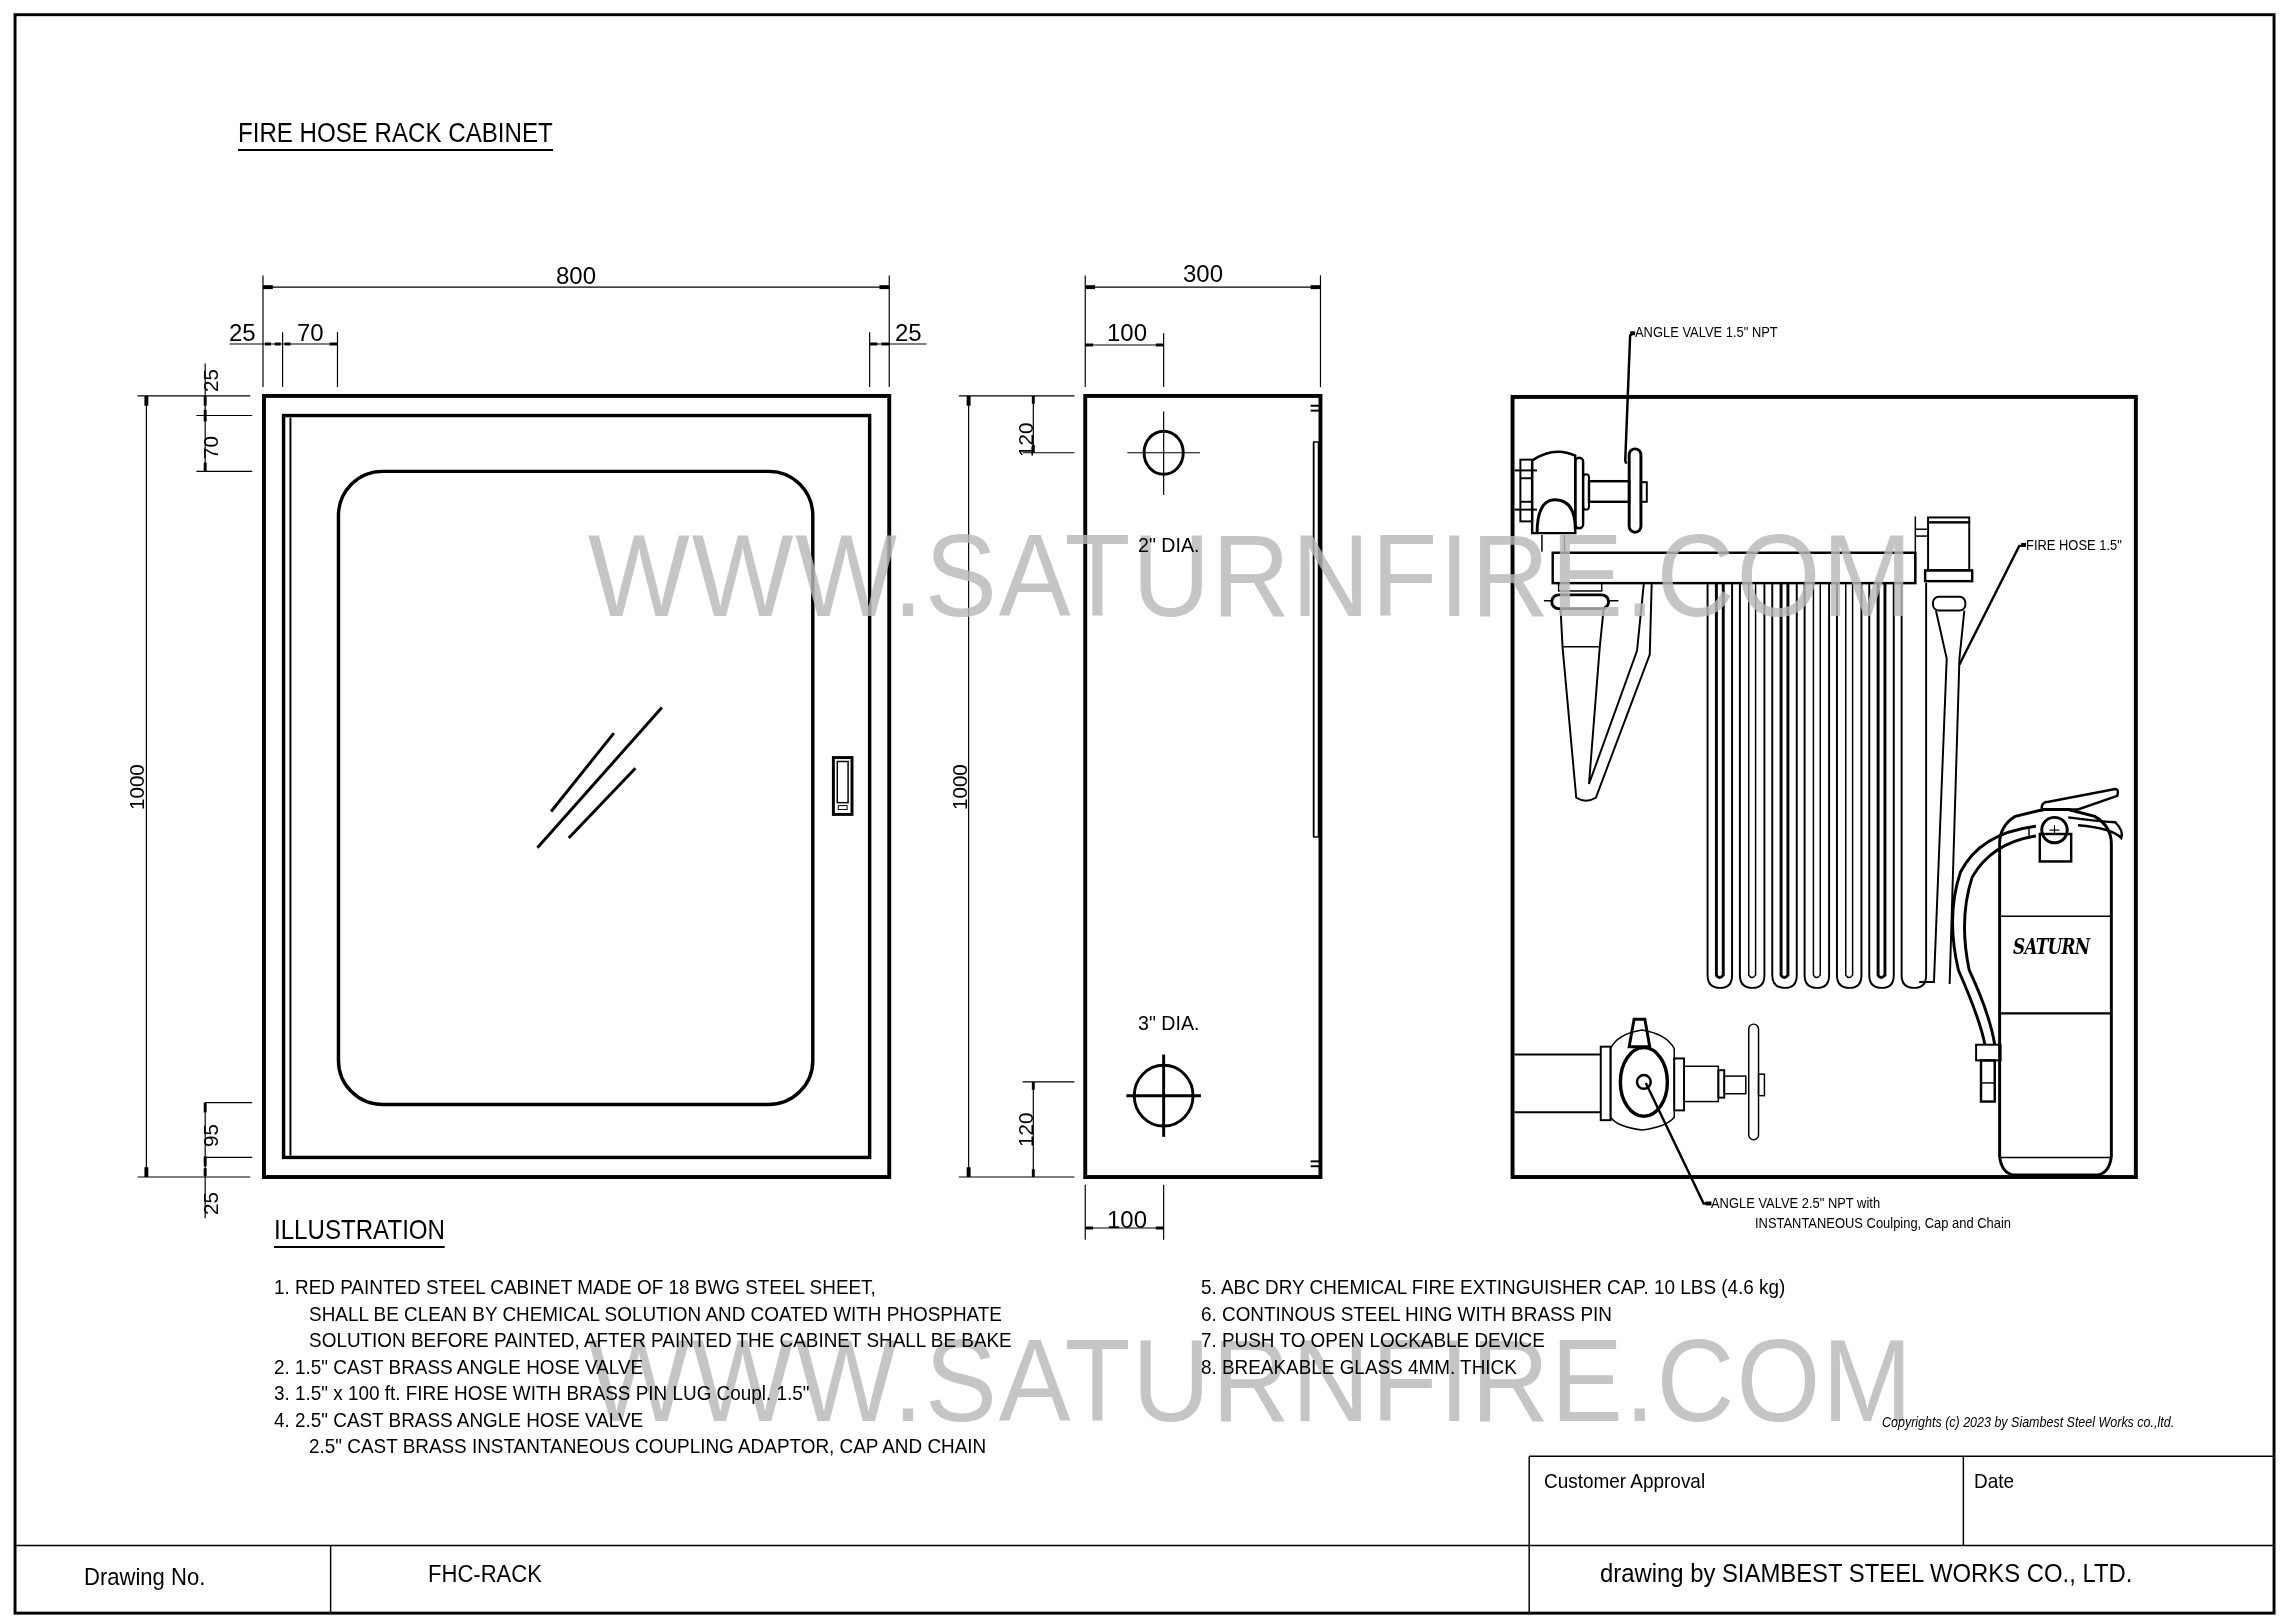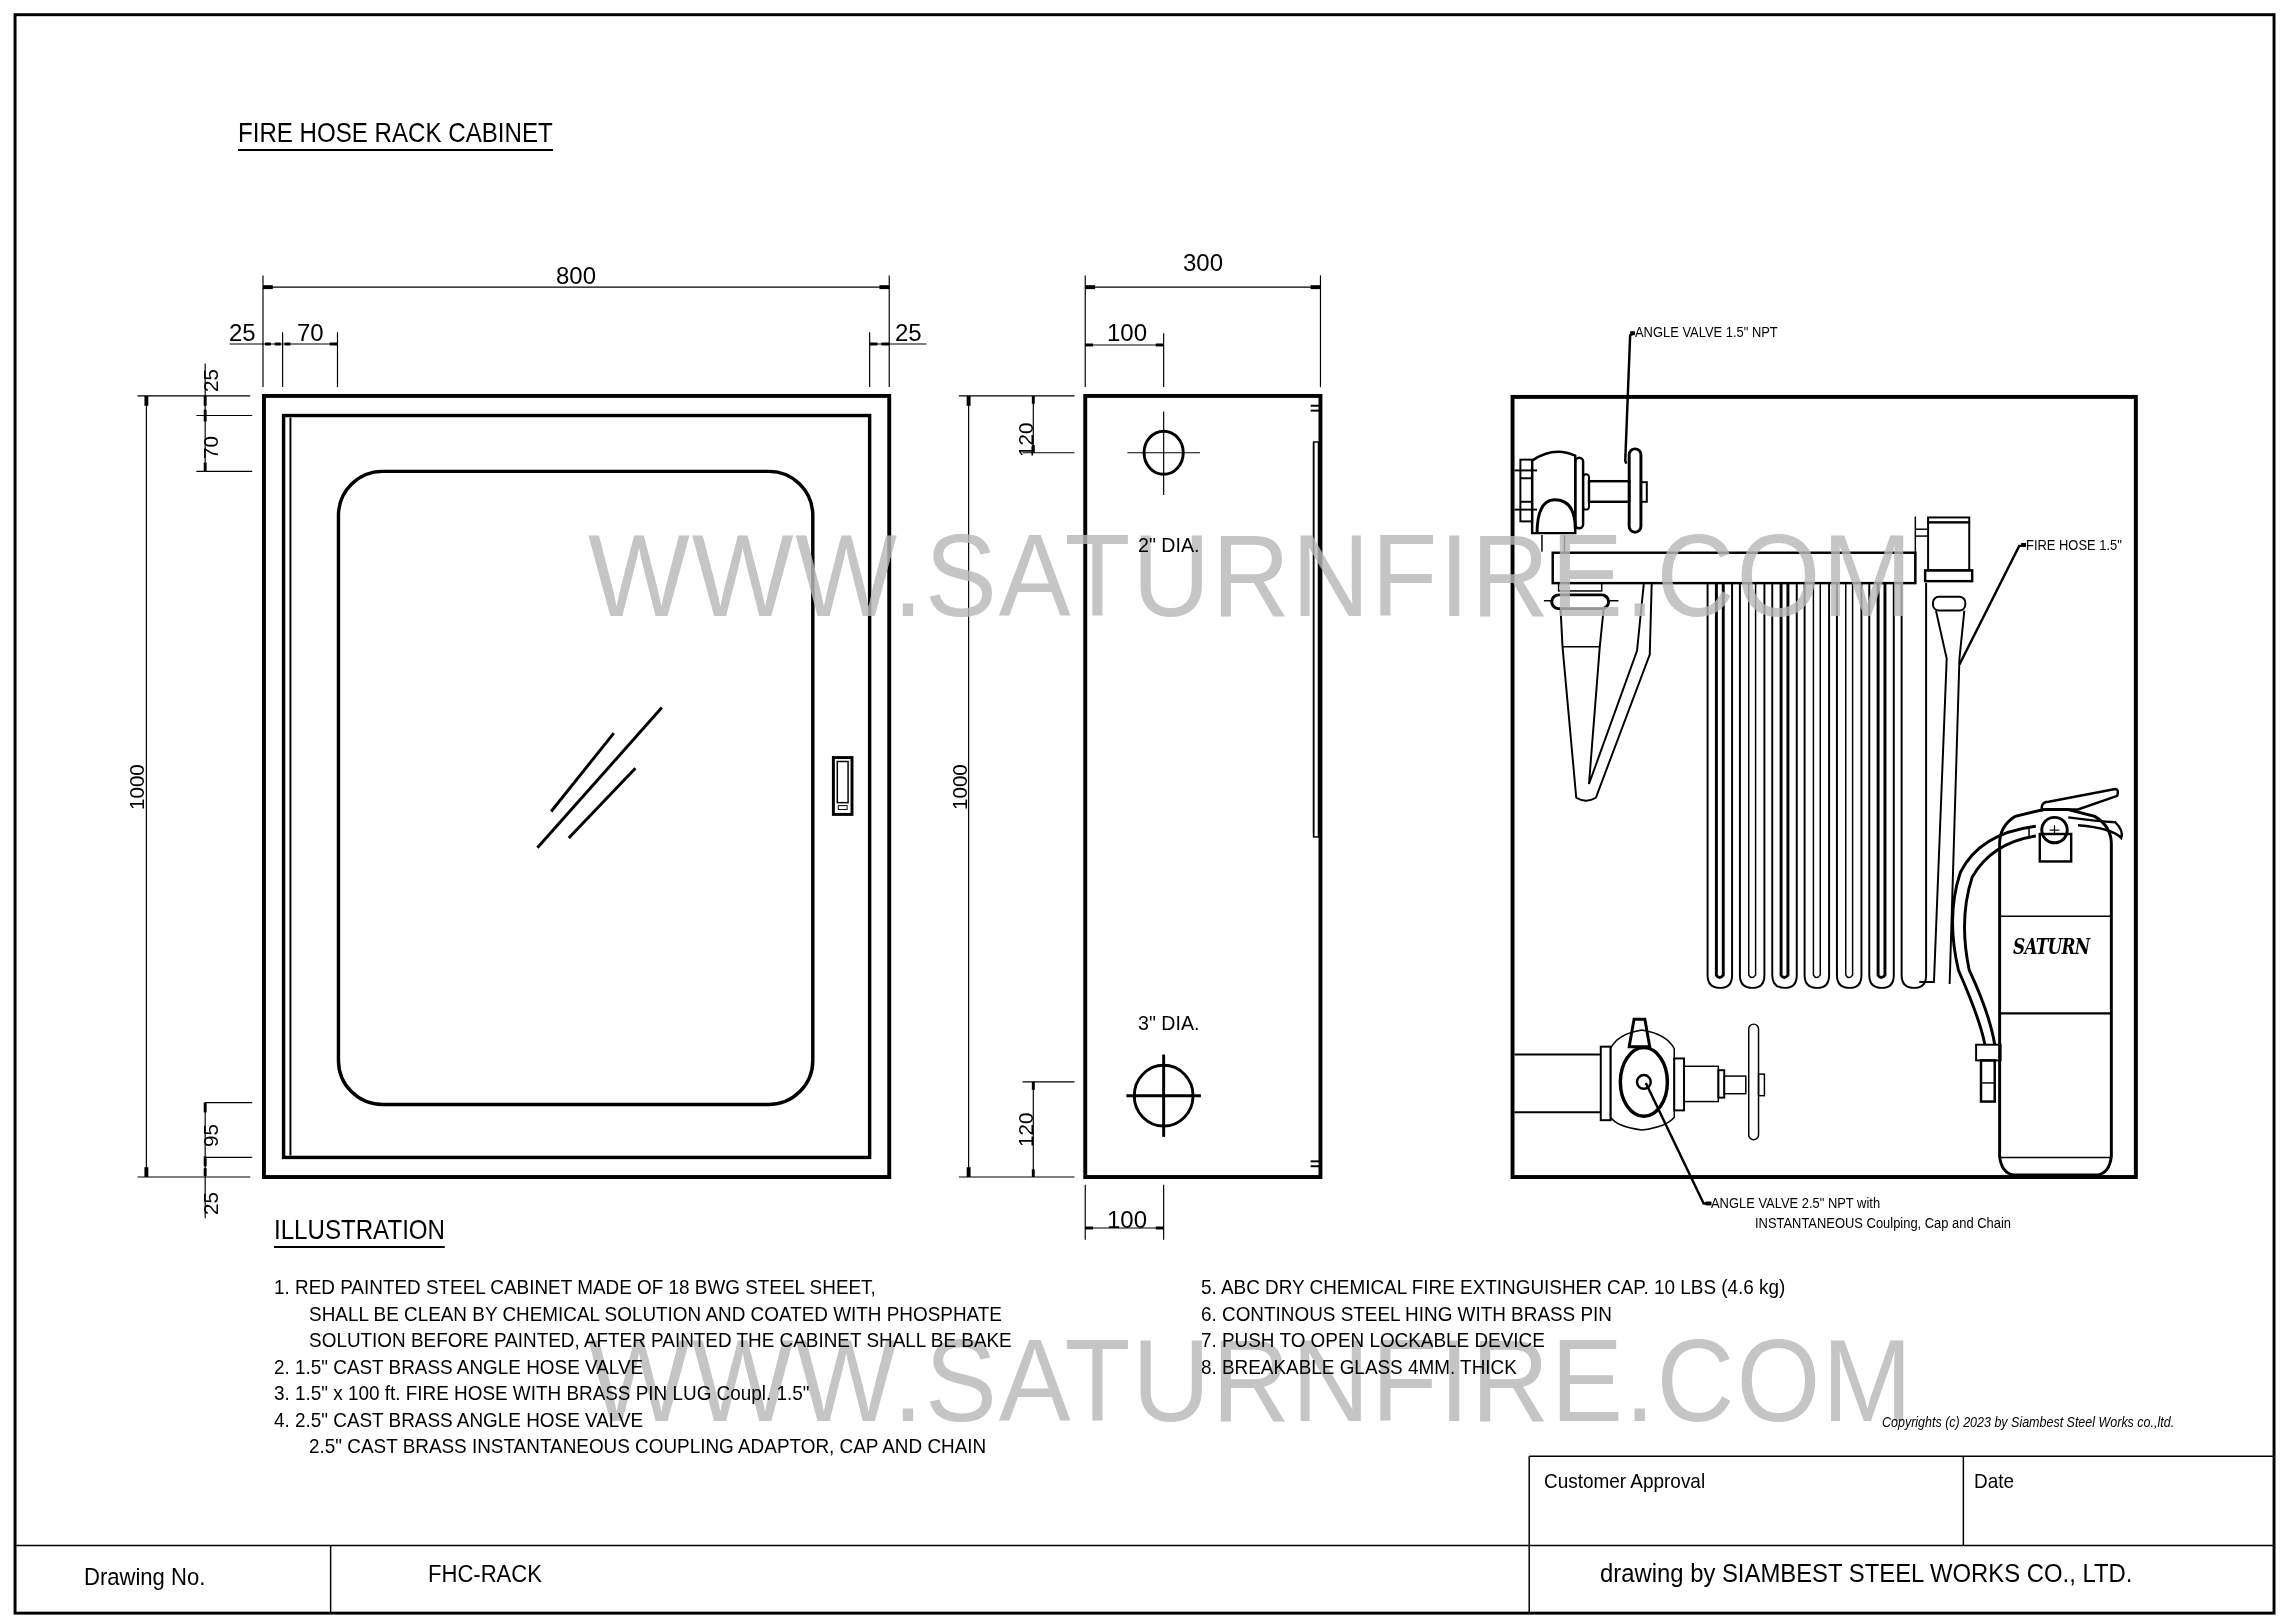--- a/index.html
+++ b/index.html
@@ -256,21 +256,21 @@
 <div class="dim" style="left:556px;top:265px;">800</div>
 <div class="dim" style="left:229px;top:322px;">25</div>
 <div class="dim" style="left:297px;top:322px;">70</div>
 <div class="dim" style="left:895px;top:322px;">25</div>
 <div class="dimv" style="left:126px;top:810px;">1000</div>
 <div class="dimv" style="left:200px;top:392px;">25</div>
 <div class="dimv" style="left:200px;top:459px;">70</div>
 <div class="dimv" style="left:200px;top:1147px;">95</div>
 <div class="dimv" style="left:200px;top:1215px;">25</div>
 
-<div class="dim" style="left:1183px;top:252px;">300</div>
+<div class="dim" style="left:1183px;top:263px;">300</div>
 <div class="dim" style="left:1107px;top:322px;">100</div>
 <div class="dim" style="left:1107px;top:1209px;">100</div>
 <div class="dimv" style="left:949px;top:810px;">1000</div>
 <div class="dimv" style="left:1015px;top:457px;">120</div>
 <div class="dimv" style="left:1015px;top:1147px;">120</div>
 <div class="hole-label" style="left:1138px;top:535px;">2" DIA.</div>
 <div class="hole-label" style="left:1138px;top:1013px;">3" DIA.</div>
 
 <div class="label-sm" style="left:1635px;top:324px;">ANGLE VALVE 1.5" NPT</div>
 <div class="label-sm" style="left:2026px;top:537px;">FIRE HOSE 1.5"</div>

